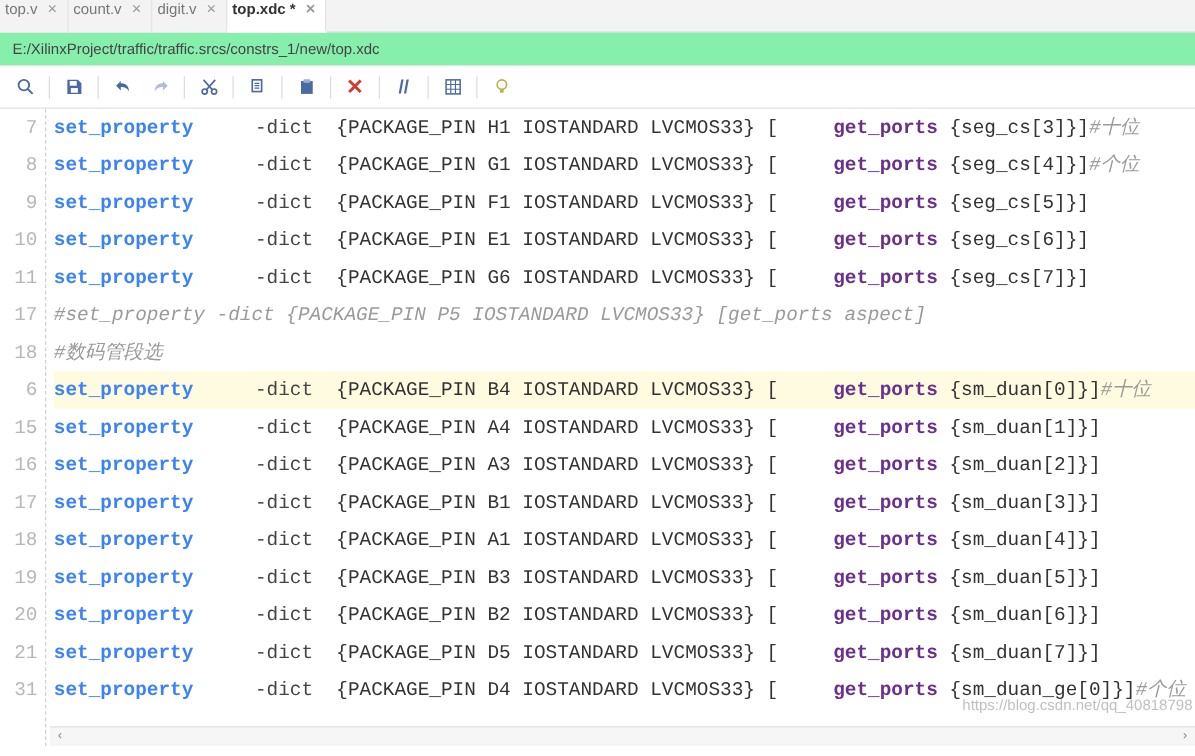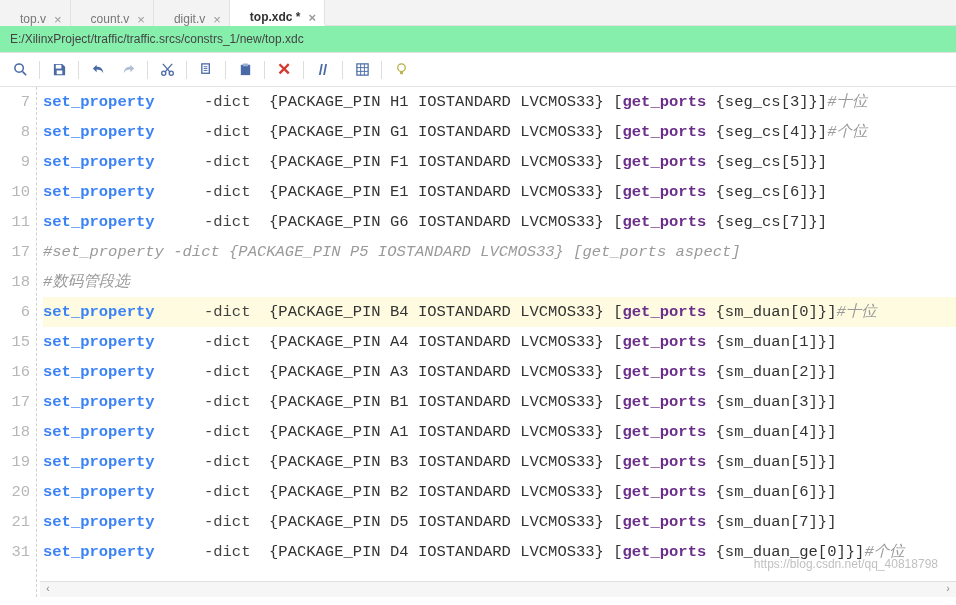--- a/index.html
+++ b/index.html
@@ -14,22 +14,22 @@
     position: relative;
   }
   .tabbar {
     display: flex;
     background: #f3f3f3;
     border-bottom: 1px solid #e2e2e2;
     height: 26px;
   }
   .tab {
     display: flex;
-    align-items: flex-end;
-    padding: 0 8px 0 20px;
+    align-items: flex-start;
+    padding: 0 8px 0 4px;
     height: 26px;
     border-right: 1px solid #e2e2e2;
     color: #777;
     cursor: pointer;
     gap: 8px;
     background: #f3f3f3;
   }
   .tab.active {
     background: #fff;
     color: #333;
@@ -99,25 +99,25 @@
     flex: 1;
     border-left: 1px dashed #d0d0d0;
     padding-left: 6px;
     white-space: pre;
     overflow-x: auto;
   }
   .line { height: 30px; white-space: pre; }
   .hl { background: #fffbe0; }
   .kw { color: #3b82f6; font-weight: 600; }
   .opt { color: #444; margin-left: 40px; }
-  .gpkw { color: #6b2e8a; font-weight: 600; }
+  .gpkw { color: #6b2e8a; font-weight: 600; margin-left: 44px; }
   .cmt { color: #9a9a9a; font-style: italic; }
   .watermark {
     position: absolute;
-    right: 18px;
+    right: 2px;
     bottom: 34px;
     color: #b9b9b9;
     font-family: Arial,sans-serif;
     font-size: 12px;
     opacity: 0.9;
     pointer-events:none;
   }
   .hscroll-track{
     position:absolute; left:40px; right:0; bottom:0; height:16px;
     background:#f6f6f6; border-top:1px solid #e0e0e0;

